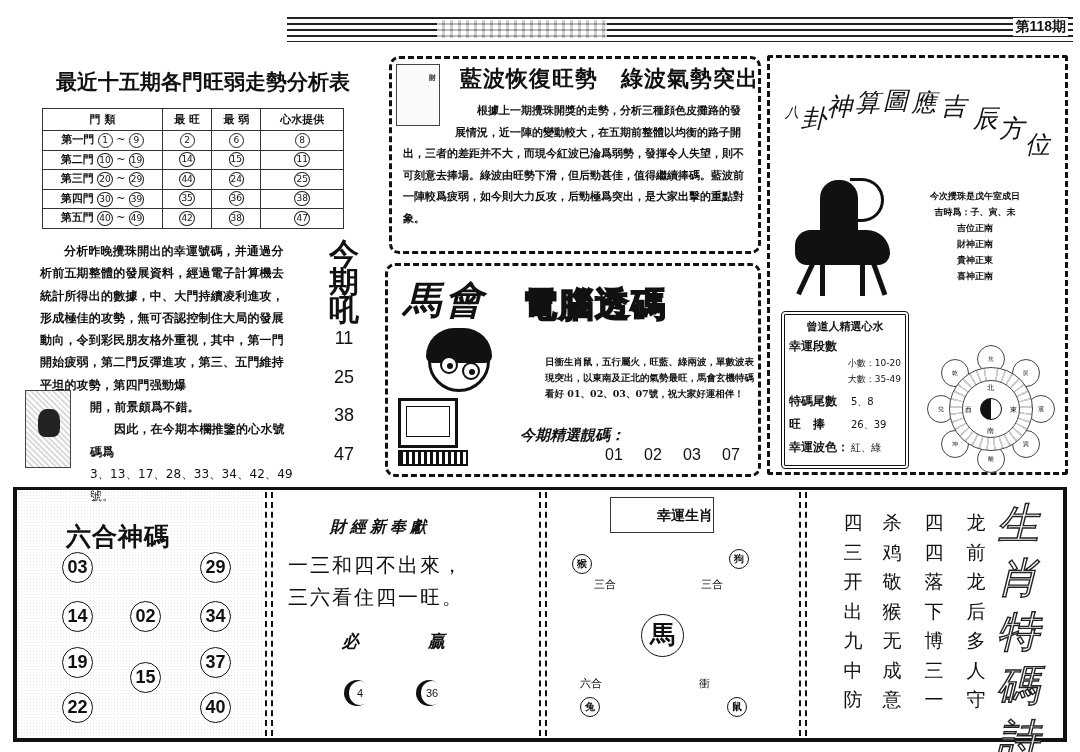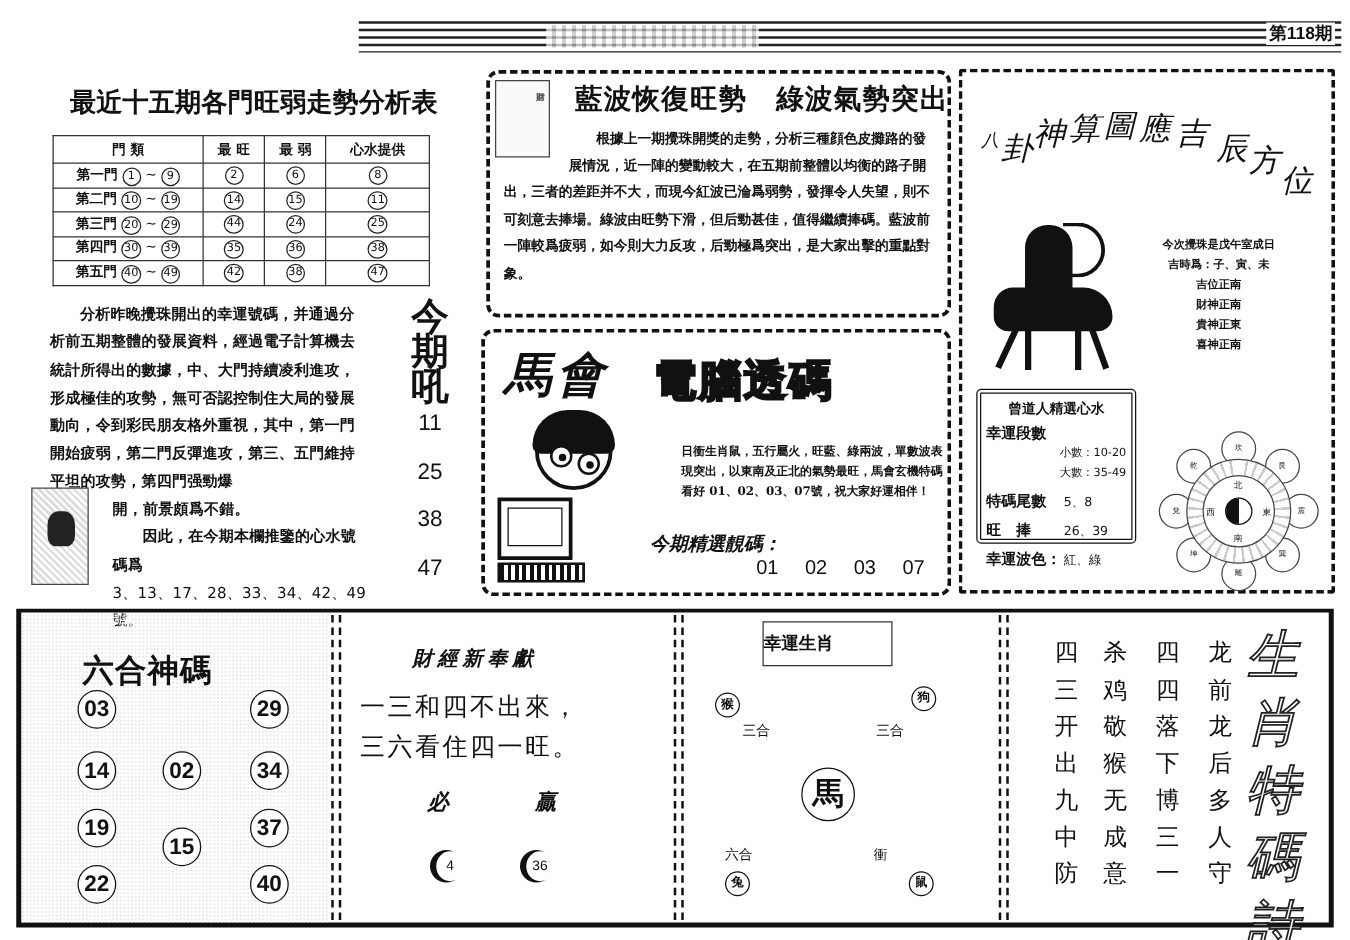--- a/index.html
+++ b/index.html
@@ -65,21 +65,21 @@
   .god-title { position: absolute; left: 785px; top: 80px; width: 270px; height: 90px; font-family: "DejaVu Serif", serif; font-size: 25px; font-style: italic; }
   .god-title span { position: absolute; }
   .rider { position: absolute; left: 790px; top: 180px; width: 120px; height: 120px; }
   .rider .body { position:absolute; left:30px; top:0; width:38px; height:60px; background:#111; border-radius: 18px 18px 6px 6px; }
   .rider .horse { position:absolute; left:5px; top:50px; width:95px; height:35px; background:#111; border-radius: 20px 30px 15px 15px; }
   .rider .leg { position:absolute; width:5px; height:38px; background:#111; top:78px; }
   .rider .bow { position:absolute; left:60px; top:-2px; width:34px; height:44px; border:3px solid #111; border-left:none; border-radius:0 30px 30px 0; }
   .god-info { position: absolute; left: 920px; top: 188px; width: 110px; text-align: center; font-size: 9px; font-weight: bold; line-height: 16px; }
   .god-info .wide { margin-left: -14px; width: 138px; }
 
-  .luck-box { position: absolute; left: 781px; top: 311px; width: 128px; height: 124px; border: 4px double #111; border-radius: 4px; padding: 4px; font-size: 10px; }
+  .luck-box { position: absolute; left: 781px; top: 311px; width: 128px; height: 158px; border: 4px double #111; border-radius: 4px; padding: 4px; font-size: 10px; }
   .luck-box .lt { text-align: center; font-weight: bold; font-size: 11px; margin-bottom: 4px; }
   .luck-box .h { font-weight: bold; font-size: 12px; }
   .luck-box .sub { padding-left: 24px; font-size: 9px; line-height: 16px; text-align: right; }
   .luck-box .row { font-size: 12px; margin-top: 6px; }
   .luck-box .row b { display: inline-block; width: 62px; }
   .luck-box .row span { font-size: 10px; }
 
   .bagua { position: absolute; left: 930px; top: 348px; width: 122px; height: 122px; }
   .bagua .petal { position: absolute; width: 28px; height: 28px; border: 1px solid #444; border-radius: 50%; background: #fff; font-size: 6px; text-align: center; line-height: 26px; }
   .bagua .ring1 { position:absolute; left: 19px; top: 19px; width: 84px; height: 84px; border: 1px solid #444; border-radius: 50%; background: repeating-conic-gradient(#fff 0 8deg,#ccc 8deg 11deg); }
@@ -94,21 +94,21 @@
   .liuhe-title { position: absolute; left: 66px; top: 520px; font-size: 25px; font-weight: bold; letter-spacing: 1px; }
   .ball { position: absolute; width: 31px; height: 31px; border: 1.5px solid #111; border-radius: 50%; text-align: center; line-height: 28px; font-size: 18px; font-weight: bold; font-family: "Liberation Sans", sans-serif; background: #fff; }
   .stipple { position: absolute; left: 17px; top: 491px; width: 246px; height: 247px; background: radial-gradient(#e8e8e8 0.6px, transparent 0.7px) 0 0/3px 3px; }
 
   .caijing-title { position: absolute; left: 330px; top: 517px; font-family: "DejaVu Serif", serif; font-size: 16px; font-weight: bold; font-style: italic; letter-spacing: 4px; }
   .caijing-line { position: absolute; left: 288px; font-size: 20px; letter-spacing: 2px; }
   .bi { position: absolute; top: 630px; font-family: "DejaVu Serif", serif; font-size: 17px; font-weight: bold; font-style: italic; }
   .dball { position: absolute; top: 680px; width: 26px; height: 26px; border-radius: 50%; background: #111; }
   .dball span { position: absolute; left: 5px; top: 1px; width: 22px; height: 24px; border-radius: 50%; background: #fff; font-size: 11px; text-align: center; line-height: 24px; font-family: "Liberation Sans", sans-serif; }
 
-  .sx-title { position: absolute; left: 610px; top: 497px; width: 104px; height: 36px; border: 1.5px solid #333; text-align: left; line-height: 34px; font-size: 14px; font-weight: bold; }
+  .sx-title { position: absolute; left: 610px; top: 497px; width: 104px; height: 36px; border: 1.5px solid #333; text-align: right; line-height: 34px; font-size: 14px; font-weight: bold; }
   .sx-circle { position: absolute; width: 20px; height: 20px; border: 1px solid #111; border-radius: 50%; text-align: center; line-height: 18px; font-size: 10px; font-family: "DejaVu Serif", serif; font-weight: bold; }
   .sx-label { position: absolute; font-size: 11px; }
   .sx-main { position: absolute; left: 641px; top: 614px; width: 43px; height: 43px; border: 1.5px solid #111; border-radius: 50%; text-align: center; line-height: 40px; font-size: 25px; font-family: "DejaVu Serif", serif; font-weight: bold; }
 
   .poem-col { position: absolute; top: 508px; width: 24px; font-family: "DejaVu Serif", serif; font-size: 19px; text-align: center; line-height: 29.5px; }
   .poem-title { position: absolute; left: 993px; top: 497px; width: 50px; font-family: "DejaVu Serif", serif; font-size: 42px; font-style: italic; text-align: center; line-height: 54px; color: #fff; -webkit-text-stroke: 1.4px #222; }
 </style>
 </head>
 <body>
 

